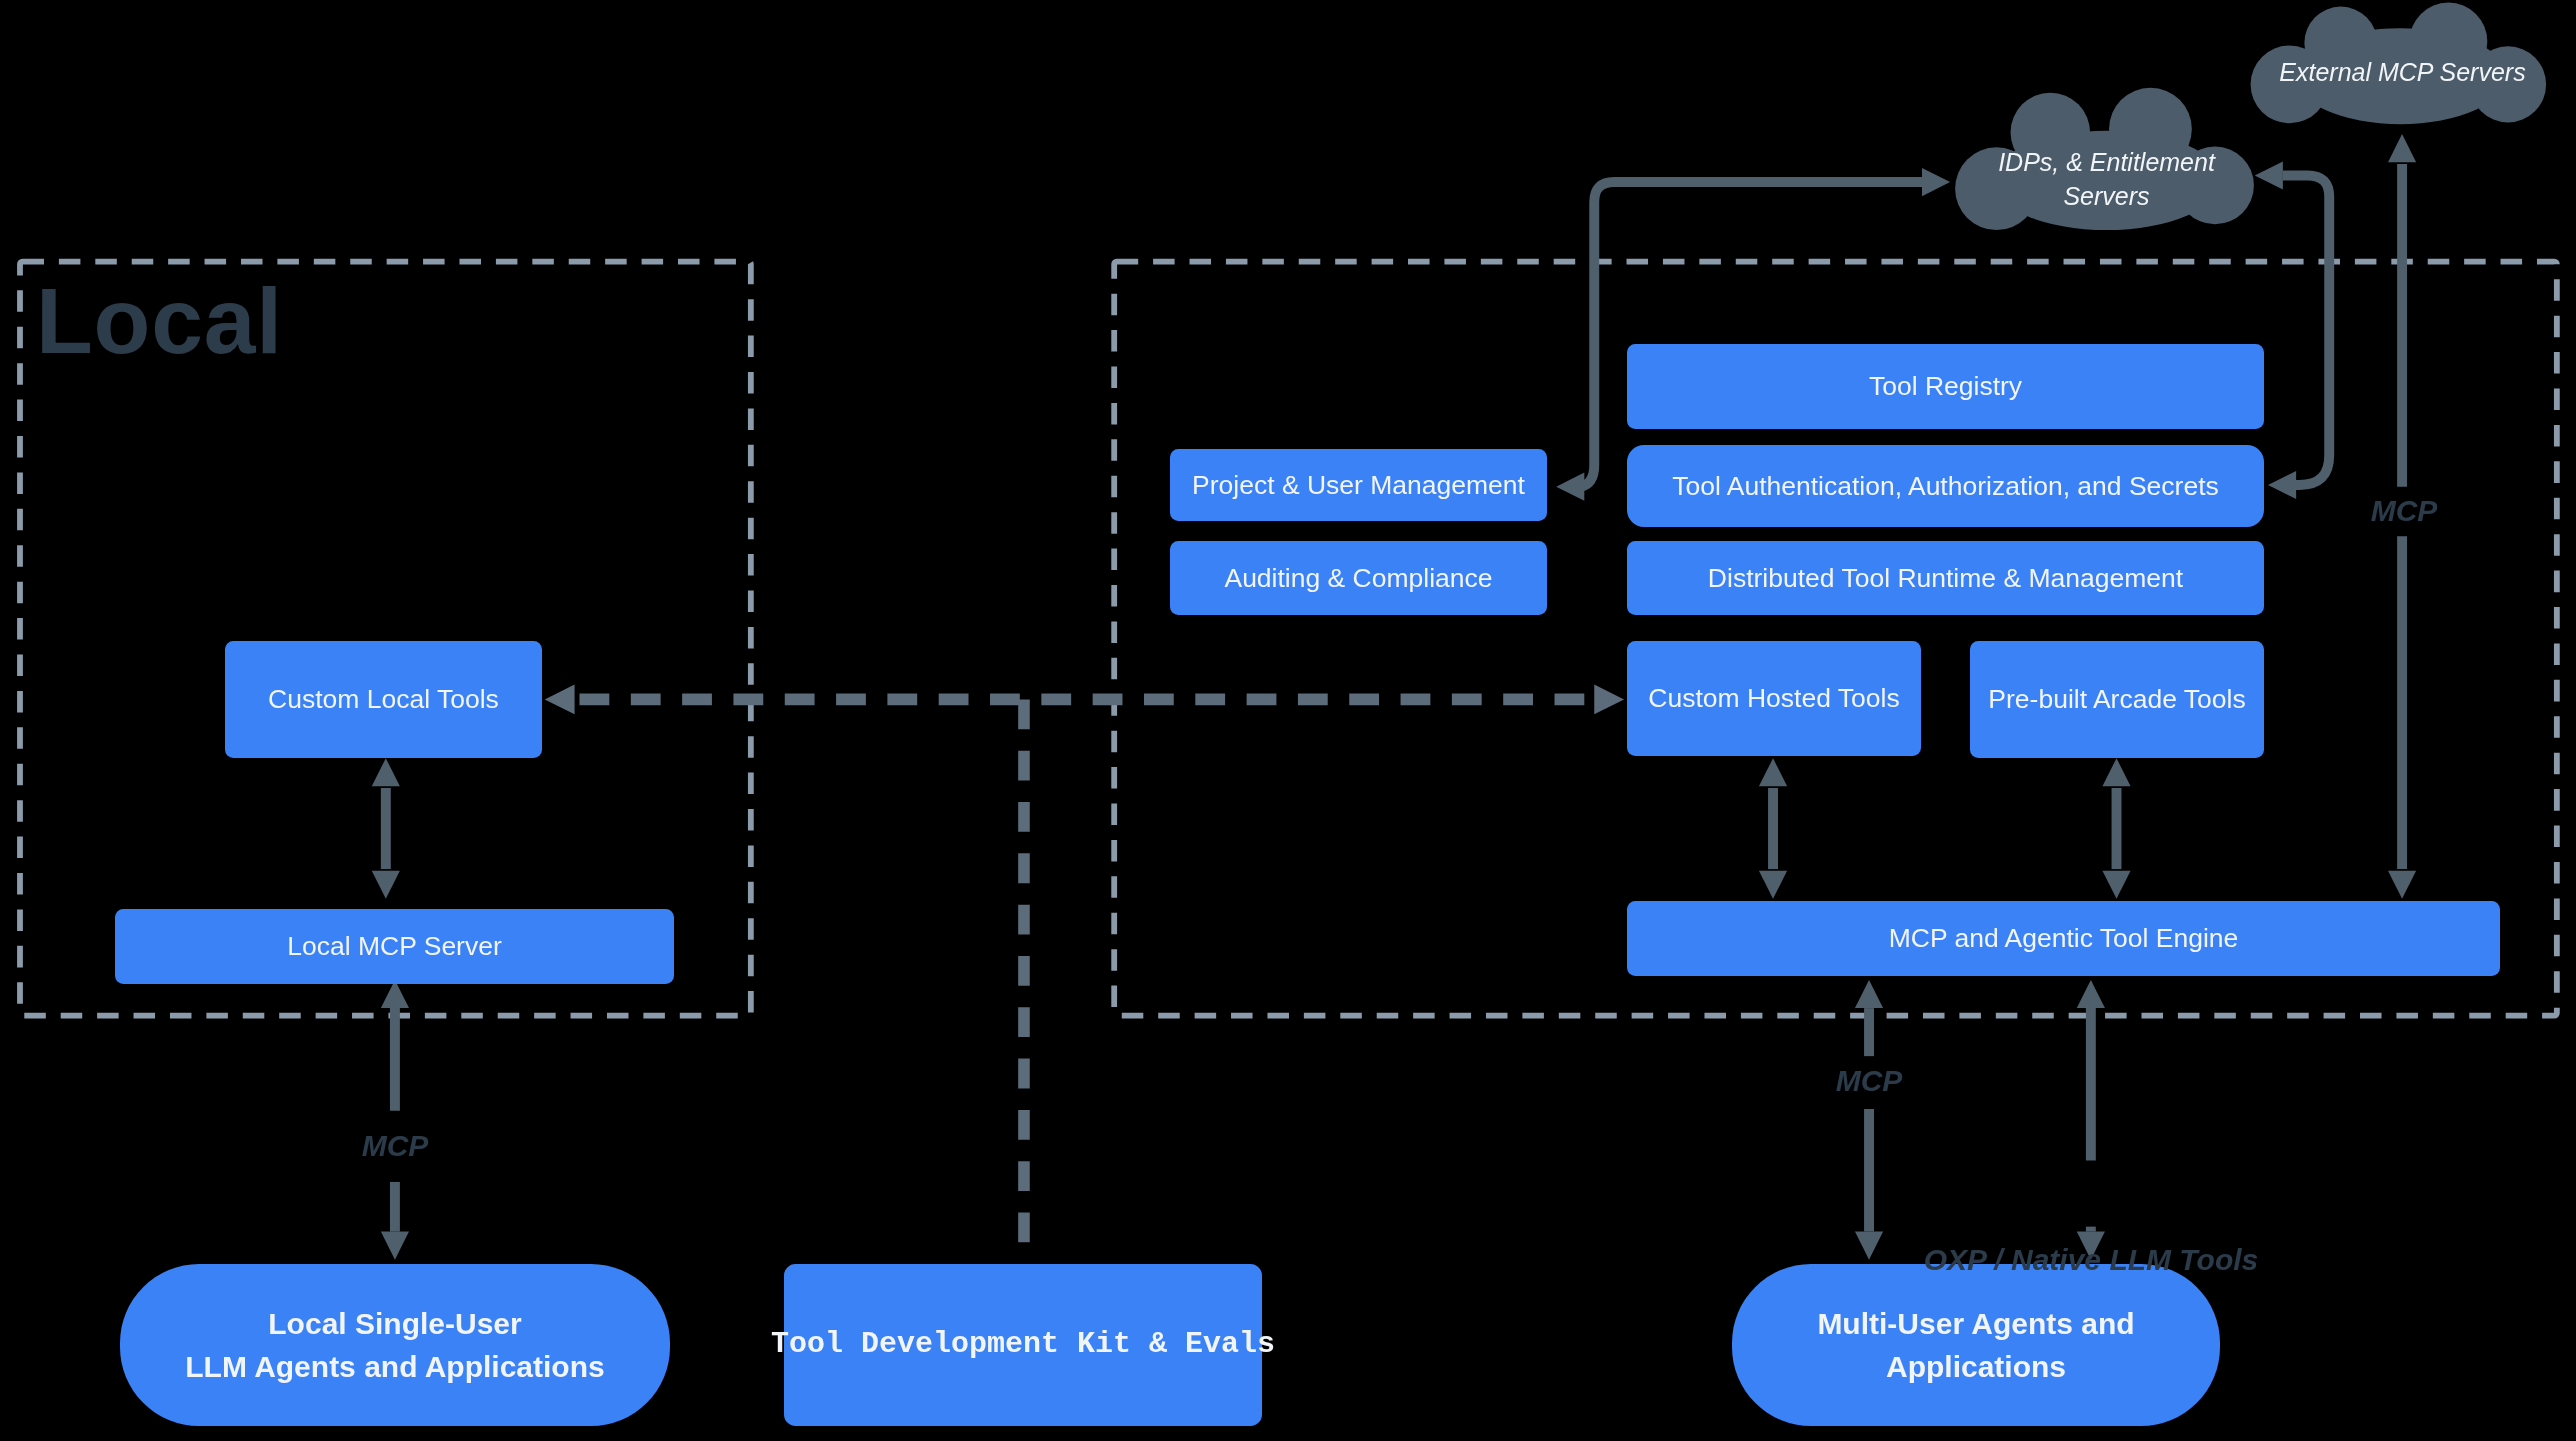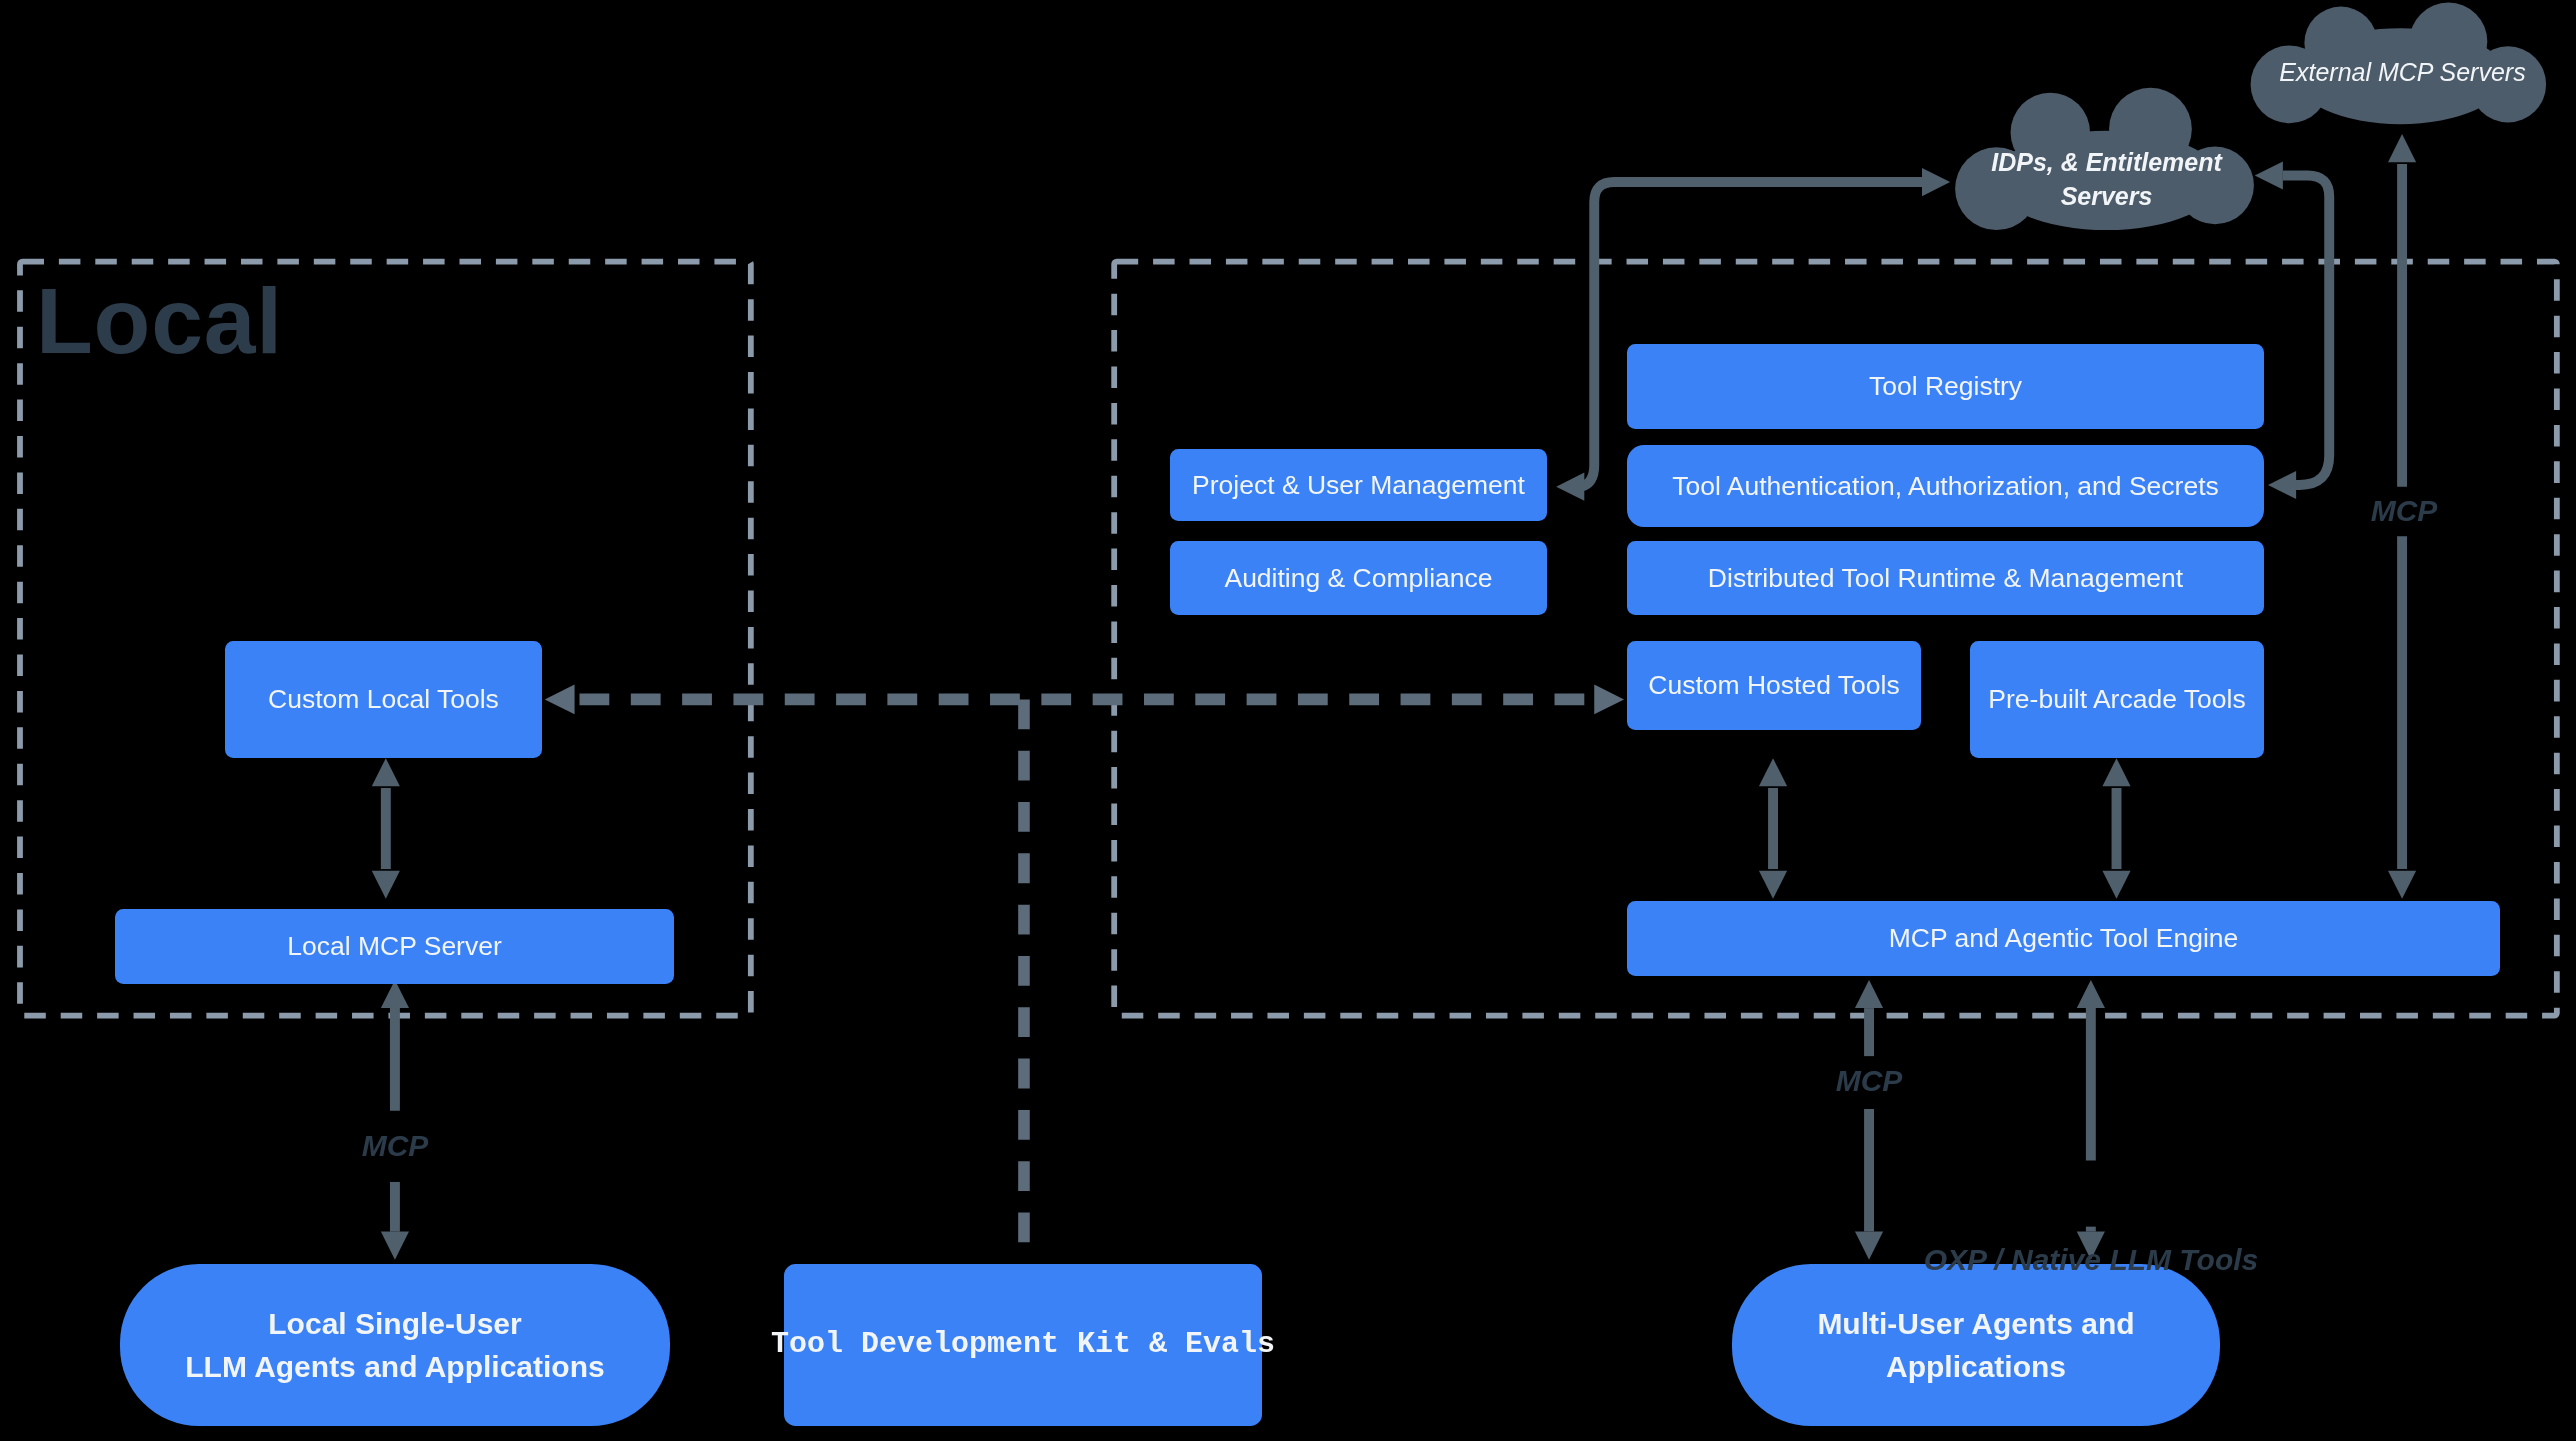--- a/index.html
+++ b/index.html
@@ -159,41 +159,41 @@
       <line x1="700" y1="845" x2="1918" y2="845" stroke-dasharray="36 26"></line>
       <polygon points="658,845 694,827 694,863" stroke="none"></polygon>
       <polygon points="1962,845 1926,827 1926,863" stroke="none"></polygon>
     </g>
     <line x1="1237" y1="845" x2="1237" y2="1520" stroke="#5c6c7a" stroke-width="14" stroke-dasharray="36 26"></line>
   </svg>
 
   <div class="region-title" style="left:36px; top:275px;">Local</div>
 
   <div class="cloud-label" style="left:2245px; top:56px; width:315px;">External MCP Servers</div>
-  <div class="cloud-label" style="left:1974px; top:146px; width:265px;font-weight:bold;">
+  <div class="cloud-label" style="left:1974px; top:146px; width:265px;">
     <div>IDPs, &amp; Entitlement</div>
     <div>Servers</div>
   </div>
 
   <div class="box" style="left:1627px; top:344px; width:637px; height:85px;">
     <span>Tool Registry</span>
   </div>
   <div class="box" style="left:1170px; top:449px; width:377px; height:72px;">
     <span>Project &amp; User Management</span>
   </div>
   <div class="box" style="left:1627px; top:445px; width:637px; height:82px;border-radius:17px;">
     <span>Tool Authentication, Authorization, and Secrets</span>
   </div>
   <div class="box" style="left:1170px; top:541px; width:377px; height:74px;">
     <span>Auditing &amp; Compliance</span>
   </div>
   <div class="box" style="left:1627px; top:541px; width:637px; height:74px;">
     <span>Distributed Tool Runtime &amp; Management</span>
   </div>
-  <div class="box" style="left:1627px; top:641px; width:294px; height:89px;">
+  <div class="box" style="left:1627px; top:641px; width:294px; height:115px;">
     <span>Custom Hosted Tools</span>
   </div>
   <div class="box" style="left:1627px; top:901px; width:873px; height:75px;">
     <span>MCP and Agentic Tool Engine</span>
   </div>
   <div class="box" style="left:1970px; top:641px; width:294px; height:117px;">
     <span>Pre-built Arcade Tools</span>
   </div>
 
   <div class="box" style="left:225px; top:641px; width:317px; height:117px;">

